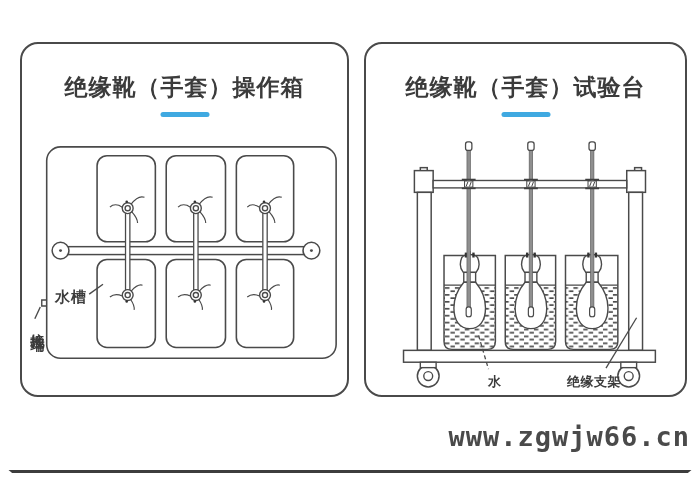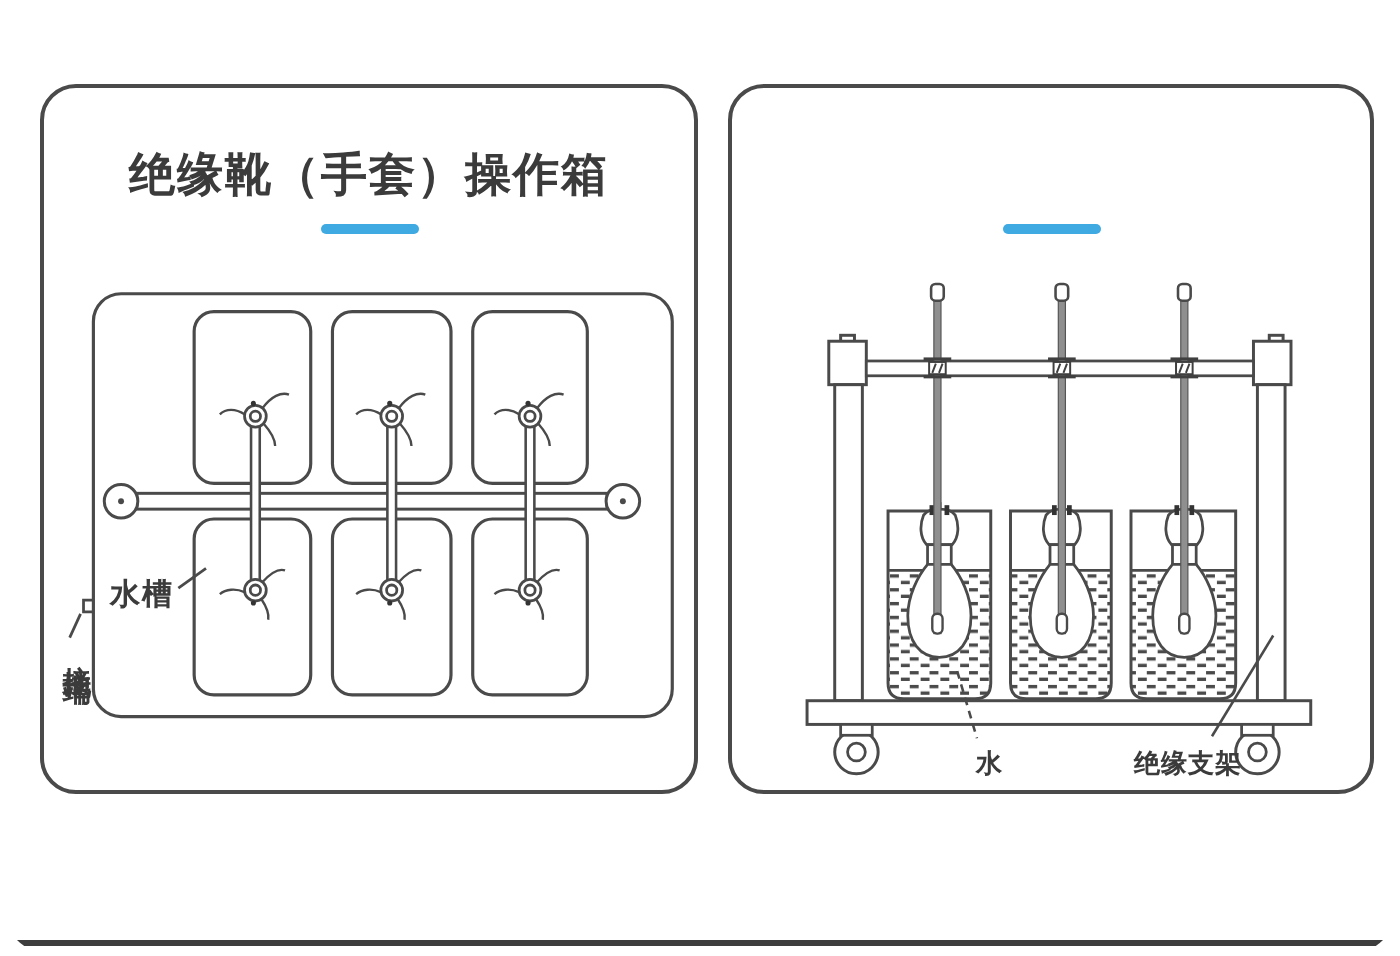--- a/index.html
+++ b/index.html
@@ -117,20 +117,21 @@
         <path d="M25,265 L20,265 L20,259 L24.5,259"></path>
         <path d="M18.5,266 L13,278"></path>
       </g>
     </svg>
 
     <div class="dlabel lbl-shuicao">水槽</div>
     <div class="dlabel lbl-ground">接地端</div>
   </div>
 
   <div class="card card-right">
+    <div class="card-title">绝缘靴（手套）试验台</div>
     <div class="title-underline"></div>
 
     <svg class="diagram" viewBox="0 0 323 355">
       <defs>
         <pattern id="wd" width="10" height="7" patternUnits="userSpaceOnUse">
           <rect x="0" y="1" width="4.5" height="1.7" fill="#4a4a4a"></rect>
           <rect x="5.5" y="4.3" width="4.5" height="1.7" fill="#4a4a4a"></rect>
         </pattern>
         <clipPath id="cp1">
             <path d="M79,214 H131 V301 Q131,309 123,309 H87 Q79,309 79,301 Z"></path>
@@ -260,14 +261,15 @@
       <g fill="none" stroke="#4a4a4a" stroke-width="1.3">
         <path d="M114,295 L124,329" stroke-dasharray="4,3"></path>
         <path d="M274,277 L243,328"></path>
       </g>
     </svg>
 
     <div class="dlabel lbl-water">水</div>
     <div class="dlabel lbl-bracket">绝缘支架</div>
   </div>
 
+  <div class="watermark">www.zgwjw66.cn</div>
   <div class="bottom-line"></div>
 </div>
 
 </body></html>

